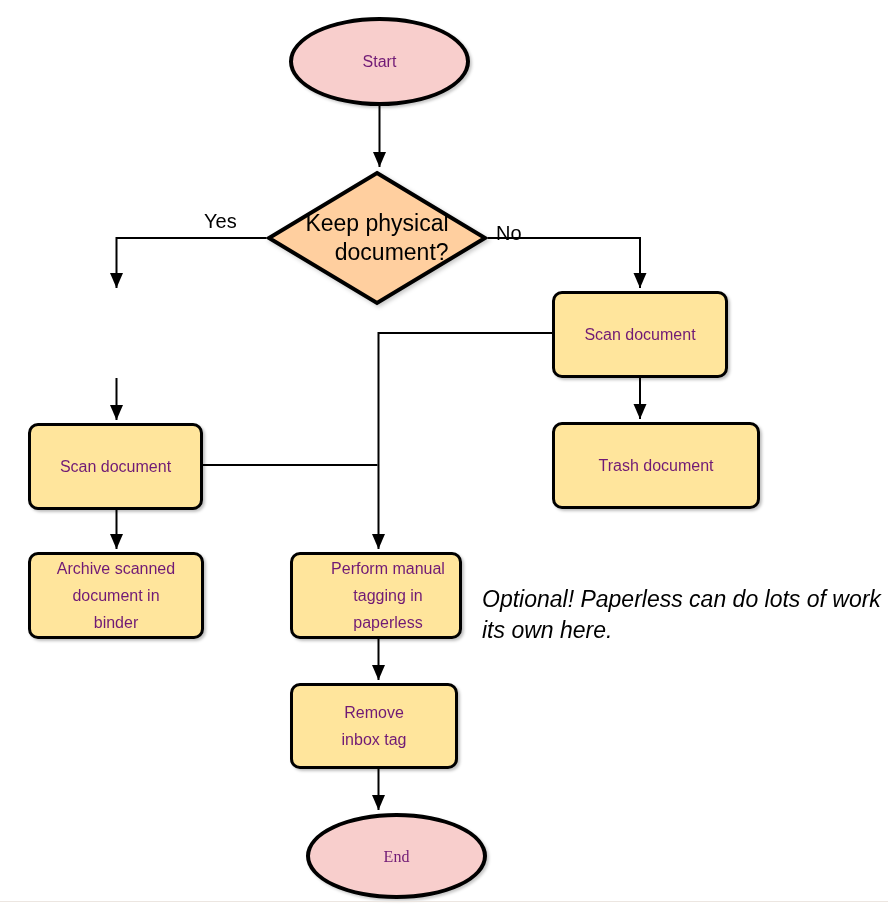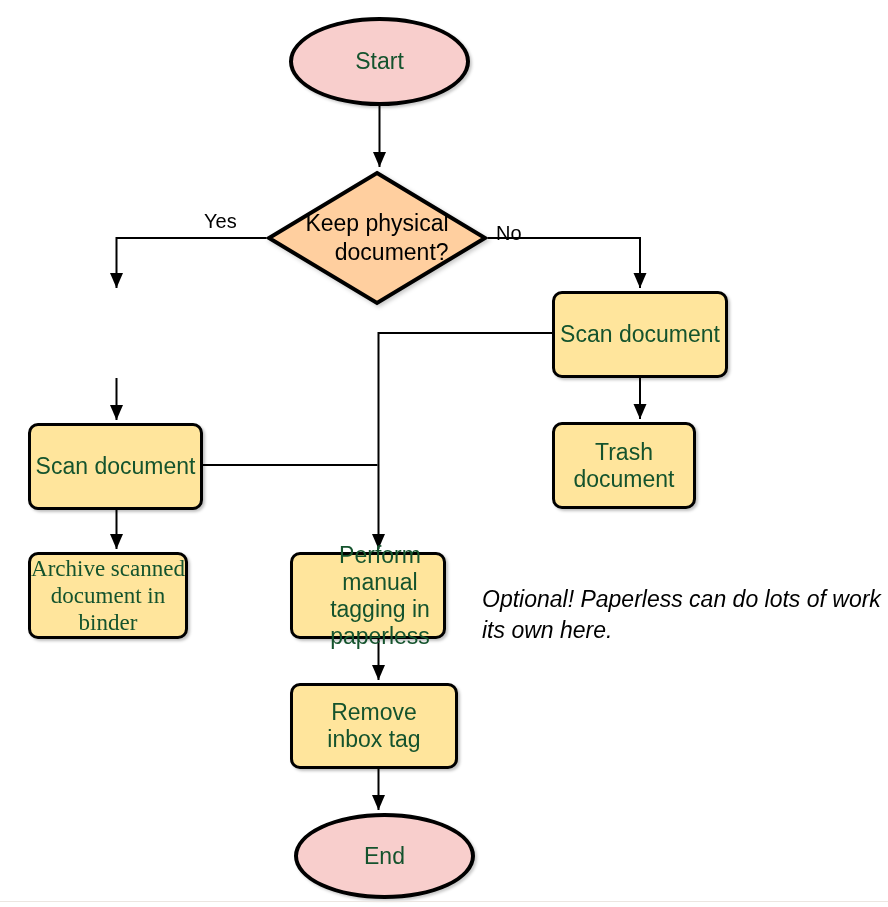--- a/index.html
+++ b/index.html
@@ -17,22 +17,22 @@
     pointer-events: none;
   }
   .edge { stroke: var(--stroke, #000); stroke-width: 2; fill: none; }
   .arrowhead { fill: var(--stroke, #000); }
 
   .node {
     position: absolute;
     display: flex; align-items: center; justify-content: center;
     text-align: center;
     white-space: pre-line;
-    font-size: 23px; line-height: 27px;
-    color: #14532d;
+    font-size: 16px; line-height: 27px;
+    color: #701a75;
   }
   .process {
     background: var(--process-fill, #ffe59c);
     border: 3px solid var(--stroke, #000);
     border-radius: 10px;
     box-shadow: 2px 2px 3px rgba(0,0,0,0.25);
   }
   .terminal {
     background: var(--terminal-fill, #f8cecc);
     border: 4px solid var(--stroke, #000);
@@ -100,34 +100,34 @@
     <div class="decision-label">Keep physical
 document?</div>
   </div>
 
   <div class="edge-label" style="left:204px; top:210px; width:50px;">Yes</div>
   <div class="edge-label" style="left:496px; top:222px; width:50px;">No</div>
 
 
   <div class="node process" style="left:28px; top:423px; width:175px; height:87px;">Scan document</div>
 
-  <div class="node process" style="left:28px; top:552px; width:160px; height:87px;font-family:Liberation Serif, serif;">Archive scanned
+  <div class="node process" style="left:28px; top:552px; width:176px; height:87px;">Archive scanned
 document in
 binder</div>
 
   <div class="node process" style="left:552px; top:291px; width:176px; height:87px;">Scan document</div>
 
-  <div class="node process" style="left:552px; top:422px; width:144px; height:87px;">Trash document</div>
+  <div class="node process" style="left:552px; top:422px; width:208px; height:87px;">Trash document</div>
 
-  <div class="node process" style="left:290px; top:552px; width:156px; height:87px;padding-left:24px;">Perform manual
+  <div class="node process" style="left:290px; top:552px; width:172px; height:87px;padding-left:24px;">Perform manual
 tagging in
 paperless</div>
 
   <div class="node process" style="left:290px; top:683px; width:168px; height:86px;">Remove
 inbox tag</div>
 
-  <div class="node terminal" style="left:294px; top:813px; width:181px; height:86px;">End</div>
+  <div class="node terminal" style="left:306px; top:813px; width:181px; height:86px;font-family:Liberation Serif, serif;">End</div>
 
   <div class="note" style="left:482px; top:584px;">Optional! Paperless can do lots of work on
 its own here.</div>
 
   <div class="bottom-divider"></div>
 </div>
 
 </body></html>

